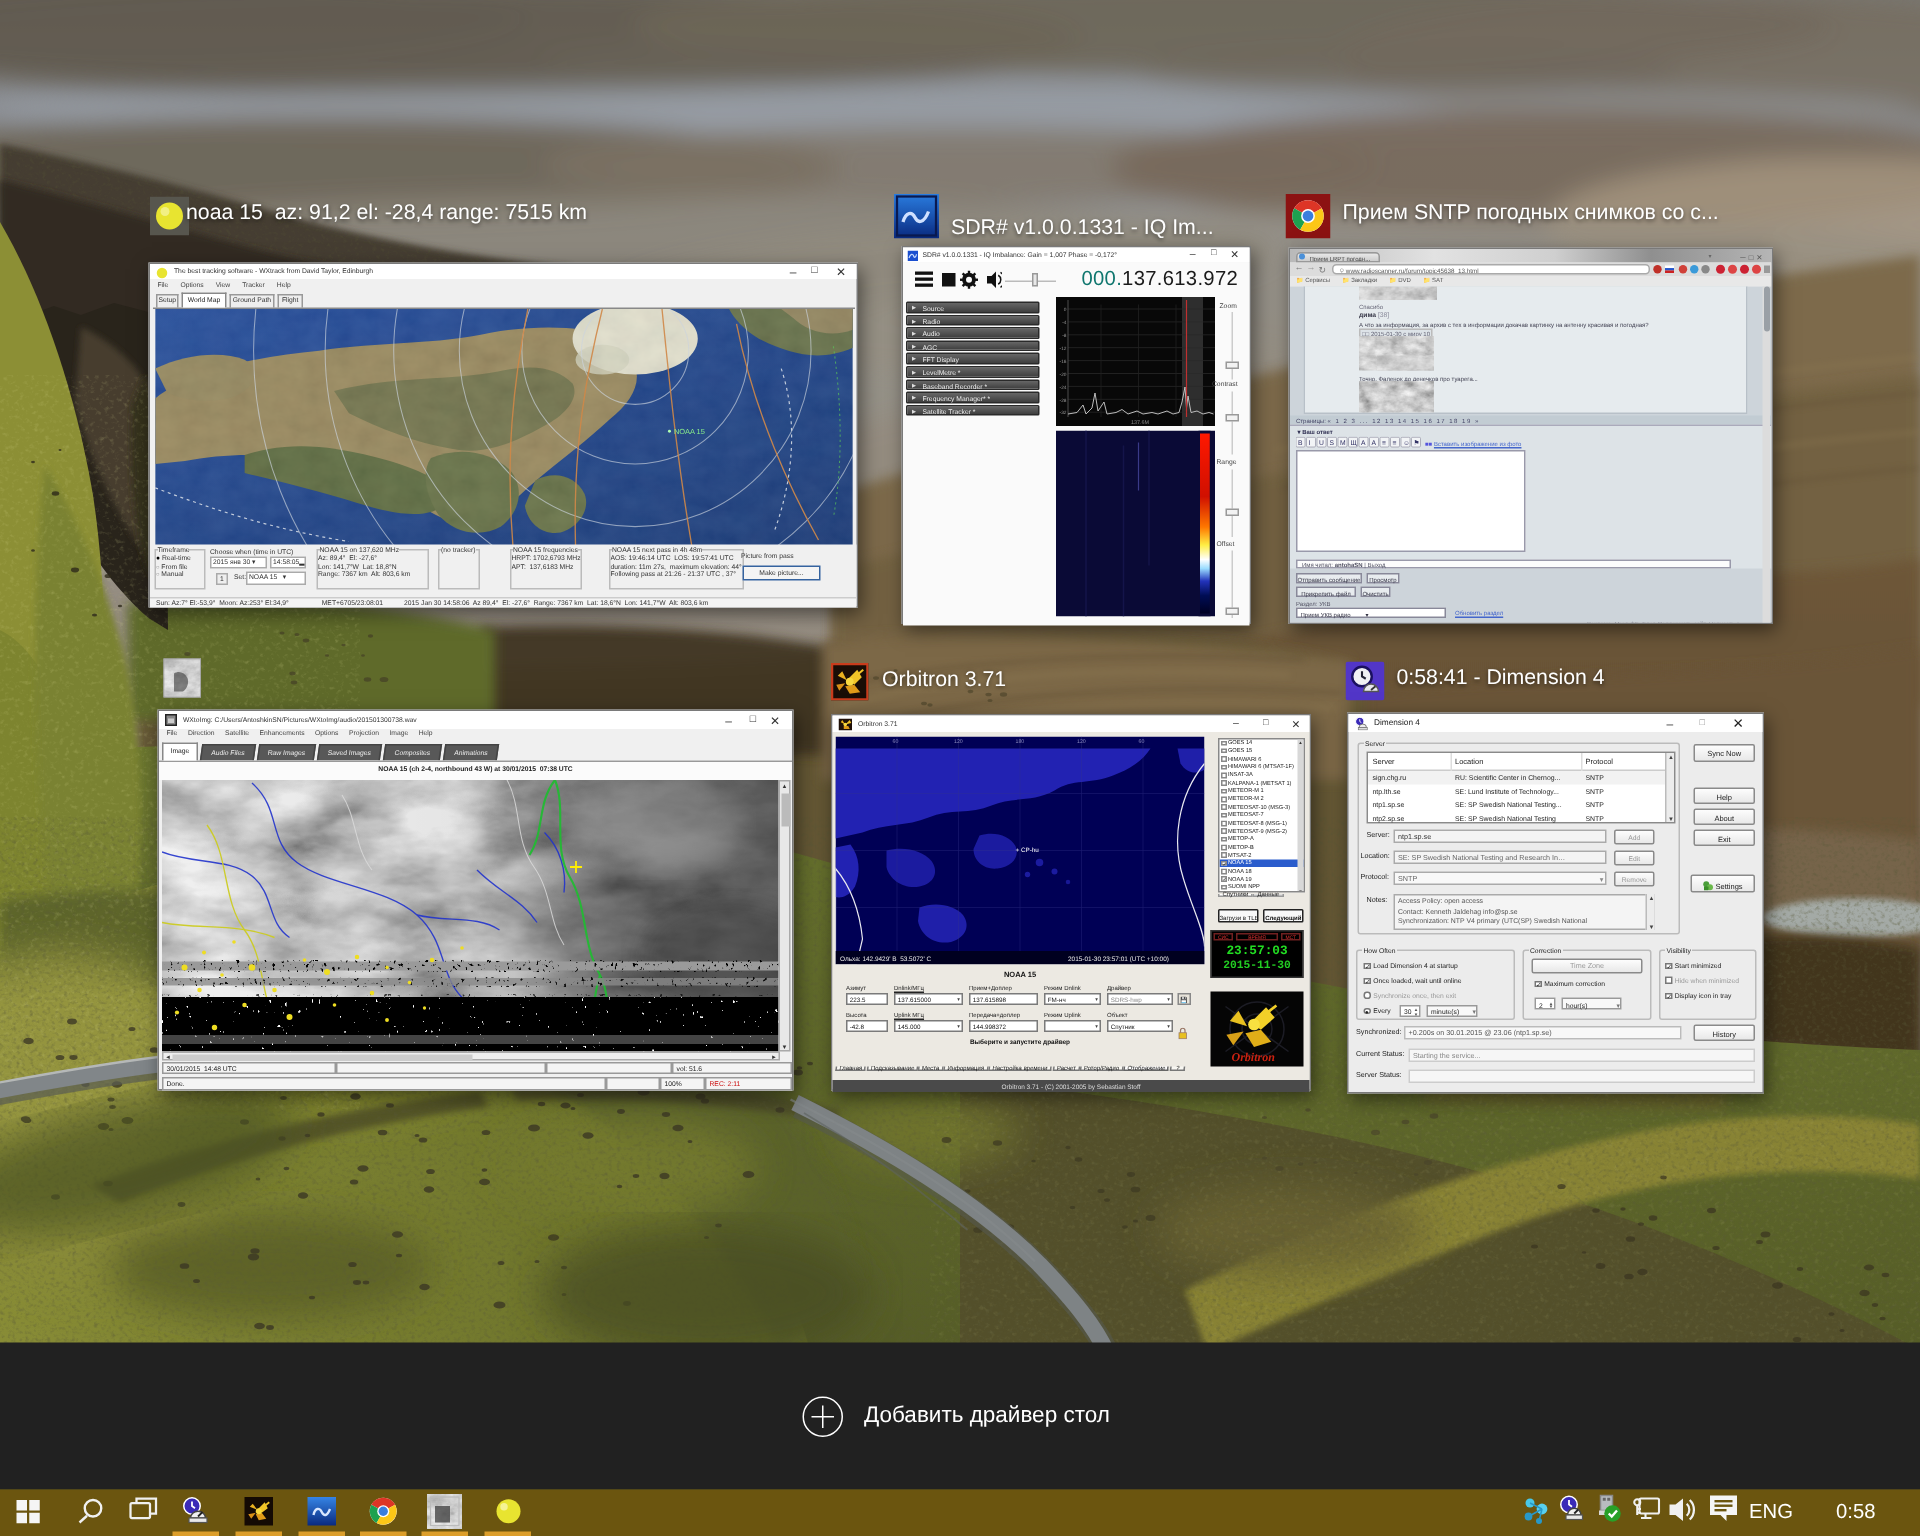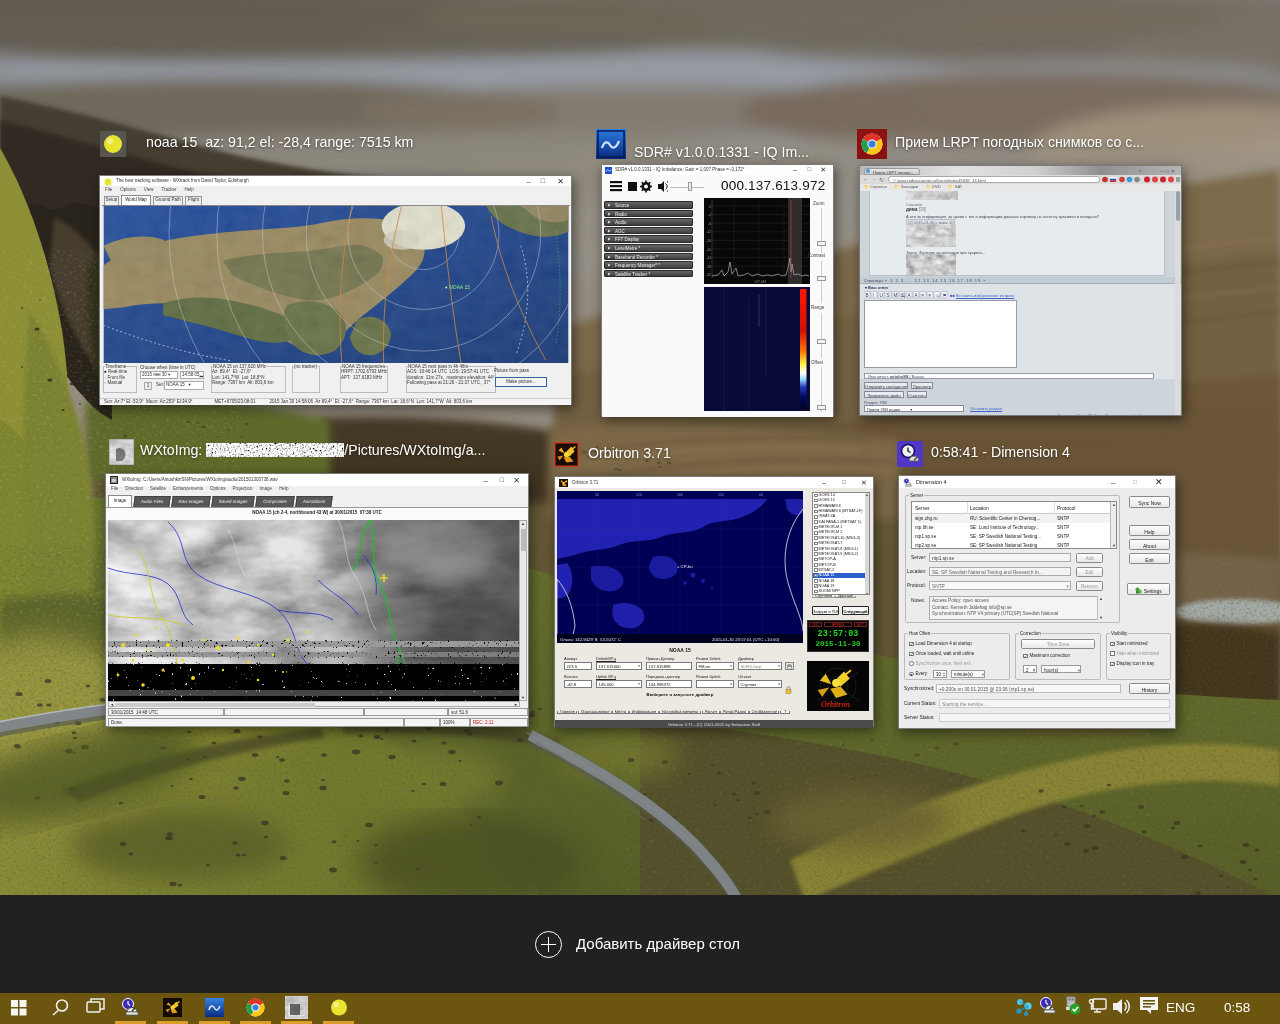--- a/index.html
+++ b/index.html
@@ -368,21 +368,21 @@
 <path d="M530,735 C590,765 650,800 693,843 C715,866 730,884 738,902" stroke="#7e8385" stroke-width="11" fill="none"></path>
 <path d="M527,733 C587,763 647,798 690,841" stroke="#84898a" stroke-width="1.6" fill="none" opacity=".7"></path>
 <path d="M536,742 C570,762 610,790 645,820" stroke="#5d625f" stroke-width="1.2" fill="none" opacity=".6"></path>
 </svg>
 
 <svg class="abs" width="26" height="26" style="left:100px;top:131px">
       <rect width="26" height="26" fill="#57564e"></rect>
       <circle cx="13" cy="13" r="9" fill="#e8e430"></circle>
       <circle cx="10" cy="10" r="3" fill="#f4f29a" opacity=".8"></circle>
     </svg>
-<div class="lbl" style="left:146px;top:134px">noaa 15&nbsp; az: 91,2 el: -28,4 range: 7515 km</div>
+<div class="lbl" style="left:124px;top:134px">noaa 15&nbsp; az: 91,2 el: -28,4 range: 7515 km</div>
 <svg class="abs" width="30" height="30" style="left:596px;top:129px">
       <defs>
         <linearGradient id="sdri" x1="0" y1="0" x2="0" y2="1">
           <stop offset="0" stop-color="#2a7de0"></stop>
           <stop offset="1" stop-color="#0a2a80"></stop>
         </linearGradient>
       </defs>
       <rect width="30" height="30" fill="url(#sdri)"></rect>
       <rect x="2" y="2" width="26" height="26" fill="none" stroke="#0a1a50" stroke-width="1.5"></rect>
       <path d="M6,19 C8,12 12,12 14,16 C16,20 20,20 23,12" stroke="#cfe0ff" stroke-width="2.2" fill="none"></path>
@@ -390,40 +390,33 @@
 <div class="lbl" style="left:634px;top:144px">SDR# v1.0.0.1331 - IQ Im...</div>
 <svg class="abs" width="30" height="30" style="left:857px;top:129px">
       <rect width="30" height="30" fill="#8c1212"></rect>
       <circle cx="15" cy="15" r="10.5" fill="#fff"></circle>
       <path d="M15,4.5 A10.5,10.5 0 0 1 24.2,9.9 L15,15 Z M15,4.5 L15,15 L5.8,9.9 A10.5,10.5 0 0 1 15,4.5 Z" fill="#dd3526"></path>
       <path d="M5.8,9.9 L15,15 L9.8,24.1 A10.5,10.5 0 0 1 5.8,9.9 Z" fill="#1da150"></path>
       <path d="M24.2,9.9 A10.5,10.5 0 0 1 9.8,24.1 L15,15 Z" fill="#fcc717"></path>
       <circle cx="15" cy="15" r="4.6" fill="#fff"></circle>
       <circle cx="15" cy="15" r="3.6" fill="#3a7ede"></circle>
     </svg>
-<div class="lbl" style="left:895px;top:134px">Прием LRPT погодных снимков со с...</div>
+<div class="lbl" style="left:895px;top:134px">Прием SNTP погодных снимков со с...</div>
 <svg class="abs" width="25" height="26" style="left:109px;top:439px">
       <defs>
         <filter id="wxin">
           <feTurbulence type="fractalNoise" baseFrequency="0.35" numOctaves="3" seed="11"></feTurbulence>
           <feColorMatrix type="matrix" values="1.2 1.2 0 0 -0.4 1.2 1.2 0 0 -0.4 1.2 1.2 0 0 -0.4 0 0 0 0 1"></feColorMatrix>
         </filter>
       </defs>
       <rect width="25" height="26" fill="#888"></rect>
       <rect width="25" height="26" filter="url(#satn)"></rect>
       <path d="M7,10 C10,8 14,9 16,13 C17,16 16,20 13,22 L7,22 Z" fill="#3a3a3a" opacity=".6"></path>
       <rect width="25" height="26" fill="none" stroke="#999" stroke-width="1"></rect>
     </svg>
-<div class="lbl" style="left:140px;top:442px">WXtoImg: <svg width="138" height="14" style="vertical-align:-2px">
-        <filter id="nz">
-          <feTurbulence type="fractalNoise" baseFrequency="0.55" numOctaves="2" seed="5"></feTurbulence>
-          <feColorMatrix type="matrix" values="2 2 0 0 -1.1 2 2 0 0 -1.1 2 2 0 0 -1.1 0 0 0 0 1"></feColorMatrix>
-        </filter>
-        <rect width="138" height="14" filter="url(#nz)"></rect>
-      </svg>/Pictures/WXtoImg/a...</div>
 <svg class="abs" width="25" height="25" style="left:554px;top:442px">
       <rect width="25" height="25" fill="#1a0d06"></rect>
       <rect x="0.75" y="0.75" width="23.5" height="23.5" fill="none" stroke="#c93c1c" stroke-width="1.5"></rect>
       <g transform="translate(12.5,12.5)">
         <path d="M-8,-4 L-2,-1 L-5,-7 Z" fill="#e8b020"></path>
         <path d="M-9,2 L-3,1 L-7,6 Z" fill="#d89018"></path>
         <path d="M-1,-2 L5,-8 L8,-3 L3,2 Z" fill="#f2c428"></path>
         <path d="M-3,3 L3,2 L7,7 L0,8 Z" fill="#e09a18"></path>
         <circle cx="0" cy="0" r="2.6" fill="#f8d840"></circle>
         <path d="M3,-3 L9,-8" stroke="#f2c428" stroke-width="1.4"></path>
@@ -565,21 +558,21 @@
             <path d="M0,-6 L0,6" transform="rotate(90)"></path>
             <path d="M0,-6 L0,6" transform="rotate(135)"></path>
           </g>
           <circle r="2" fill="#fafafa"></circle>
         </g>
 <path d="M50,6 L53,6 L56,3 L56,14 L53,11 L50,11 Z" fill="#111"></path>
         <path d="M57.5,5.5 a3.5,3.5 0 0 1 0,6 M59,3.5 a6,6 0 0 1 0,10" stroke="#111" stroke-width="1" fill="none"></path>
 </svg>
 <div class="abs" style="left:68px;top:21.5px;width:34px;height:1px;background:#bbb"></div>
 <div class="abs" style="left:86px;top:17px;width:4px;height:9px;background:#e8e8e8;border:0.5px solid #999"></div>
-<div class="abs" style="left:119px;top:13px;width:110px;font-size:13.5px;letter-spacing:0.2px;color:#1a1a1a;font-family:'Liberation Sans';white-space:nowrap"><span style="color:#000000">000.</span>137.613.972</div>
+<div class="abs" style="left:119px;top:13px;width:110px;font-size:13.5px;letter-spacing:0.2px;color:#1a1a1a;font-family:'Liberation Sans';white-space:nowrap"><span style="color:#0f766e">000.</span>137.613.972</div>
 <div class="abs" style="left:2px;top:36.0px;width:89px;height:7.6px;background:linear-gradient(#666,#3f3f3f);border:0.5px solid #2a2a2a;border-radius:1px;color:#eee;font-size:4.5px;padding-left:10px;line-height:7.2px"><span style="position:absolute;left:3px;top:0;color:#ddd;font-size:3.5px">▶</span>Source</div>
       <div class="abs" style="left:2px;top:44.6px;width:89px;height:7.6px;background:linear-gradient(#666,#3f3f3f);border:0.5px solid #2a2a2a;border-radius:1px;color:#eee;font-size:4.5px;padding-left:10px;line-height:7.2px"><span style="position:absolute;left:3px;top:0;color:#ddd;font-size:3.5px">▶</span>Radio</div>
       <div class="abs" style="left:2px;top:53.2px;width:89px;height:7.6px;background:linear-gradient(#666,#3f3f3f);border:0.5px solid #2a2a2a;border-radius:1px;color:#eee;font-size:4.5px;padding-left:10px;line-height:7.2px"><span style="position:absolute;left:3px;top:0;color:#ddd;font-size:3.5px">▶</span>Audio</div>
       <div class="abs" style="left:2px;top:61.8px;width:89px;height:7.6px;background:linear-gradient(#666,#3f3f3f);border:0.5px solid #2a2a2a;border-radius:1px;color:#eee;font-size:4.5px;padding-left:10px;line-height:7.2px"><span style="position:absolute;left:3px;top:0;color:#ddd;font-size:3.5px">▶</span>AGC</div>
       <div class="abs" style="left:2px;top:70.4px;width:89px;height:7.6px;background:linear-gradient(#666,#3f3f3f);border:0.5px solid #2a2a2a;border-radius:1px;color:#eee;font-size:4.5px;padding-left:10px;line-height:7.2px"><span style="position:absolute;left:3px;top:0;color:#ddd;font-size:3.5px">▶</span>FFT Display</div>
       <div class="abs" style="left:2px;top:79.0px;width:89px;height:7.6px;background:linear-gradient(#666,#3f3f3f);border:0.5px solid #2a2a2a;border-radius:1px;color:#eee;font-size:4.5px;padding-left:10px;line-height:7.2px"><span style="position:absolute;left:3px;top:0;color:#ddd;font-size:3.5px">▶</span>LevelMetre *</div>
       <div class="abs" style="left:2px;top:87.6px;width:89px;height:7.6px;background:linear-gradient(#666,#3f3f3f);border:0.5px solid #2a2a2a;border-radius:1px;color:#eee;font-size:4.5px;padding-left:10px;line-height:7.2px"><span style="position:absolute;left:3px;top:0;color:#ddd;font-size:3.5px">▶</span>Baseband Recorder *</div>
       <div class="abs" style="left:2px;top:96.2px;width:89px;height:7.6px;background:linear-gradient(#666,#3f3f3f);border:0.5px solid #2a2a2a;border-radius:1px;color:#eee;font-size:4.5px;padding-left:10px;line-height:7.2px"><span style="position:absolute;left:3px;top:0;color:#ddd;font-size:3.5px">▶</span>Frequency Manager* *</div>
       <div class="abs" style="left:2px;top:104.8px;width:89px;height:7.6px;background:linear-gradient(#666,#3f3f3f);border:0.5px solid #2a2a2a;border-radius:1px;color:#eee;font-size:4.5px;padding-left:10px;line-height:7.2px"><span style="position:absolute;left:3px;top:0;color:#ddd;font-size:3.5px">▶</span>Satellite Tracker *</div>
 <svg class="abs" width="106" height="86" viewBox="0 0 106 86" style="left:102px;top:33px">

